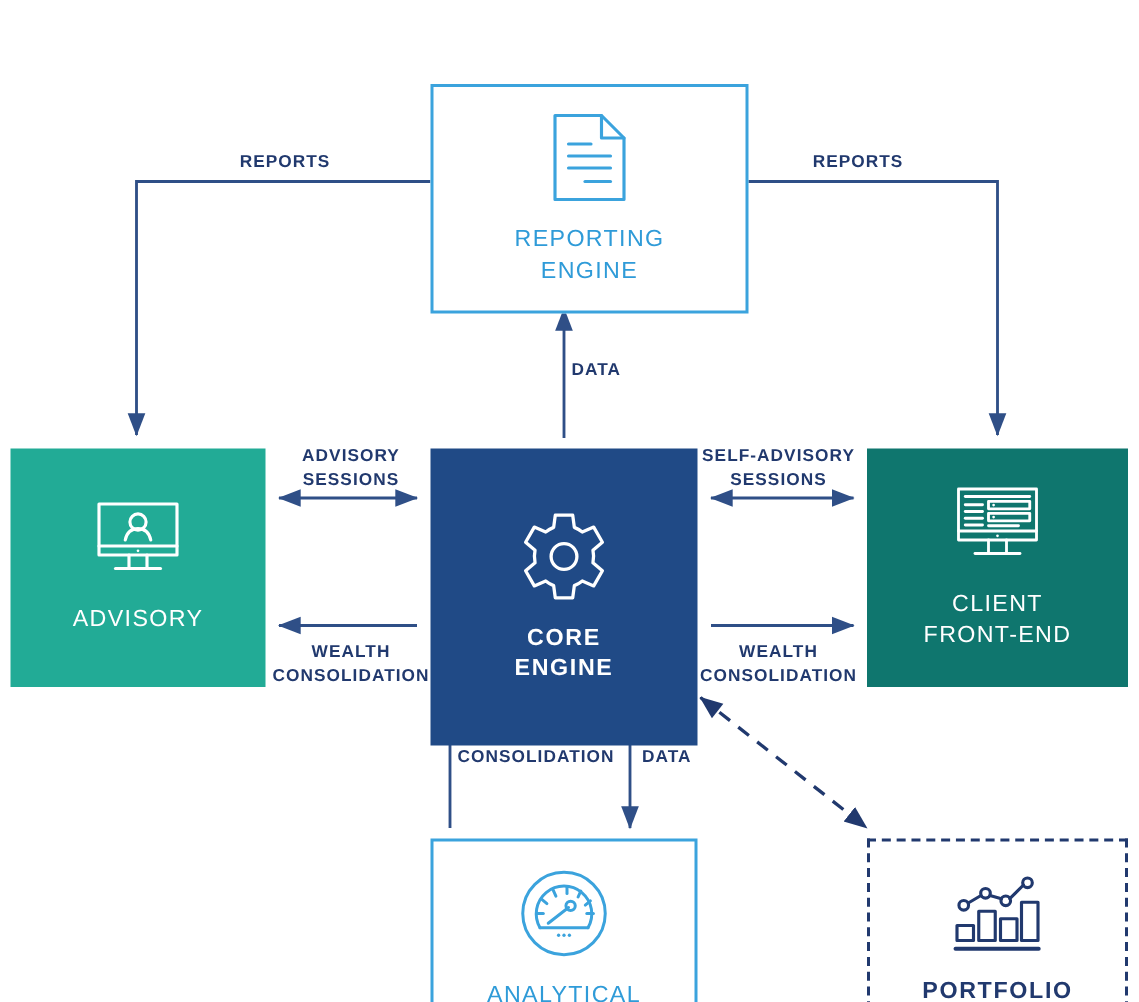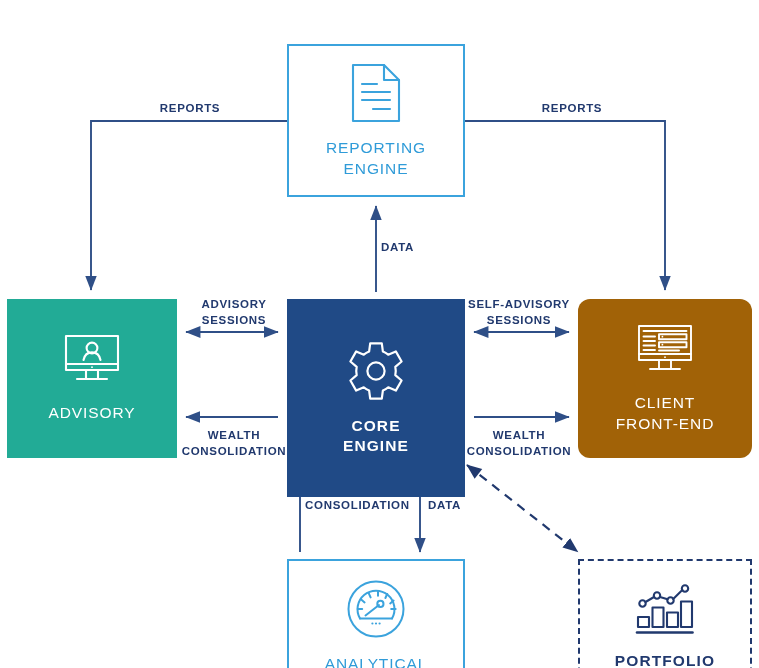--- a/index.html
+++ b/index.html
@@ -67,21 +67,21 @@
   }
   .node-solid .node-label {
     color: #ffffff;
   }
   .node-core .node-label {
     font-weight: 700;
     letter-spacing: 1.1px;
   }
 
   
-  #node-reporting-engine   { left: 287px; top: 0px;   width: 178px; height: 153px; }
+  #node-reporting-engine   { left: 287px; top: 12px;   width: 212px; height: 153px; }
   #node-advisory           { left: 7px;   top: 255px; width: 170px; height: 159px; }
   #node-core-engine        { left: 287px; top: 255px; width: 178px; height: 198px; }
   #node-client-frontend    { left: 578px; top: 255px; width: 174px; height: 159px; }
   #node-analytical-engine  { left: 287px; top: 515px; width: 178px; height: 154px; }
   #node-portfolio-mgmt     { left: 578px; top: 515px; width: 174px; height: 154px; }
 
   
   .edge-label {
     position: absolute;
     color: #21396e;
@@ -202,21 +202,21 @@
                  A20,20 0 0 1 18.8,47.3 L11.2,50.6 L5.4,40.5 L11.7,35.2
                  A20,20 0 0 1 11.7,26.8 L5.4,21.5 L11.2,11.4 L18.8,14.7
                  A20,20 0 0 1 24.1,11.6 Z"></path>
         <circle cx="31" cy="31" r="8.6"></circle>
       </svg>
     </span>
     <div class="node-label">CORE
 ENGINE</div>
   </div>
 
-  <div class="node node-solid" id="node-client-frontend" style="background:#a16207;border-radius:12px;">
+  <div class="node node-solid" id="node-client-frontend" style="background:#0f766e;">
     <span class="node-icon">
       <svg width="64" height="56" viewBox="0 0 64 56" fill="none" stroke="#ffffff" stroke-width="1.9" stroke-linecap="round" stroke-linejoin="round">
         <rect x="6" y="3" width="52" height="34"></rect>
         <line x1="6" y1="31" x2="58" y2="31"></line>
         <circle cx="32" cy="34.2" r="0.9" fill="#ffffff" stroke="none"></circle>
         <line x1="10.5" y1="8" x2="53.5" y2="8"></line>
         <line x1="10.5" y1="13.5" x2="22" y2="13.5"></line>
         <line x1="10.5" y1="18" x2="22" y2="18"></line>
         <line x1="10.5" y1="22.5" x2="22" y2="22.5"></line>
         <line x1="10.5" y1="27" x2="22" y2="27"></line>

